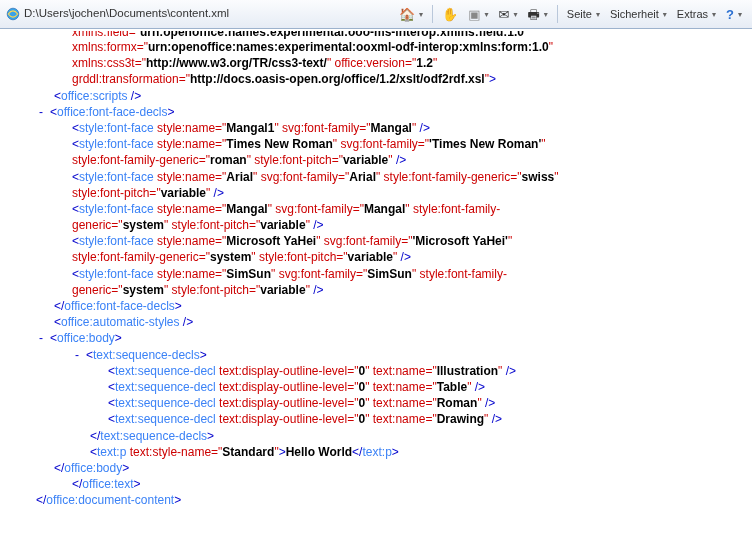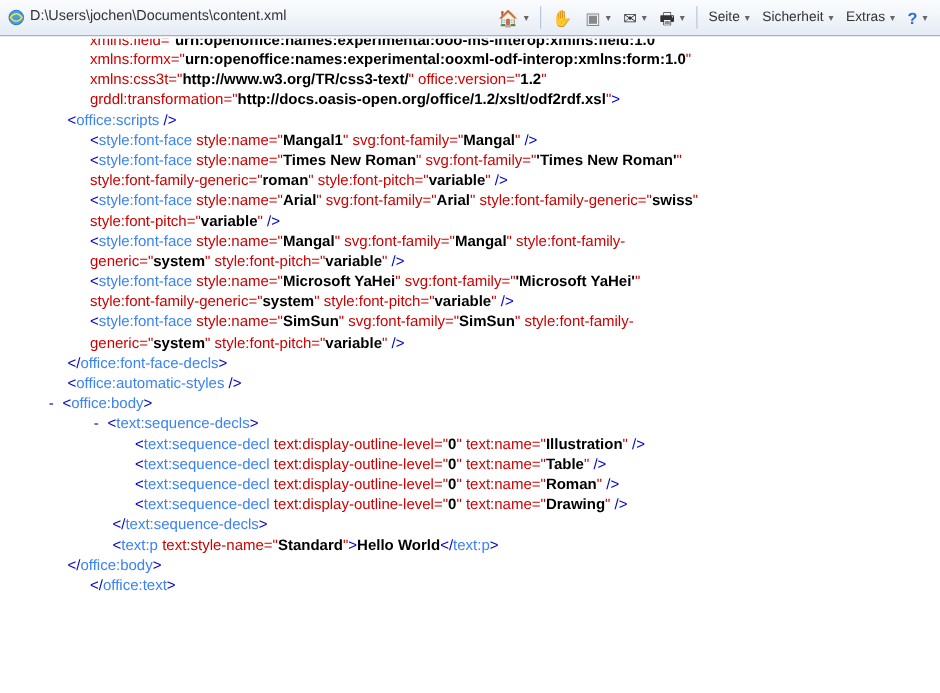--- a/index.html
+++ b/index.html
@@ -78,20 +78,21 @@
 </div>
 
 <div class="content" id="xmlc">
     <div class="line ind2c cut">
       <div><span class="c-red">xmlns:field="</span><span class="b">urn:openoffice:names:experimental:ooo-ms-interop:xmlns:field:1.0</span><span class="c-red">"</span></div>
     </div>
     <div class="line ind2c"><span class="c-red">xmlns:formx="</span><span class="b">urn:openoffice:names:experimental:ooxml-odf-interop:xmlns:form:1.0</span><span class="c-red">"</span></div>
     <div class="line ind2c"><span class="c-red">xmlns:css3t="</span><span class="b">http://www.w3.org/TR/css3-text/</span><span class="c-red">"</span> <span class="c-red">office:version="</span><span class="b">1.2</span><span class="c-red">"</span></div>
     <div class="line ind2c"><span class="c-red">grddl:transformation="</span><span class="b">http://docs.oasis-open.org/office/1.2/xslt/odf2rdf.xsl</span><span class="c-red">"</span><span class="c-blue">&gt;</span></div>
     <div class="line ind2"><span class="c-blue">&lt;</span><span class="c-brown">office:scripts</span><span class="c-blue"> /&gt;</span></div>
+    <div class="line ind1"><a class="toglink" href="#"><span class="tog">-</span></a><span class="c-blue">&lt;</span><span class="c-brown">office:font-face-decls</span><span class="c-blue">&gt;</span></div>
     <div class="line ind3"><span class="c-blue">&lt;</span><span class="c-brown">style:font-face</span> <span class="c-red">style:name="</span><span class="b">Mangal1</span><span class="c-red">"</span> <span class="c-red">svg:font-family="</span><span class="b">Mangal</span><span class="c-red">"</span><span class="c-blue"> /&gt;</span></div>
     <div class="line ind3"><span class="c-blue">&lt;</span><span class="c-brown">style:font-face</span> <span class="c-red">style:name="</span><span class="b">Times New Roman</span><span class="c-red">"</span> <span class="c-red">svg:font-family="</span><span class="b">'Times New Roman'</span><span class="c-red">"</span></div>
     <div class="line ind2c"><span class="c-red">style:font-family-generic="</span><span class="b">roman</span><span class="c-red">"</span> <span class="c-red">style:font-pitch="</span><span class="b">variable</span><span class="c-red">"</span><span class="c-blue"> /&gt;</span></div>
     <div class="line ind3"><span class="c-blue">&lt;</span><span class="c-brown">style:font-face</span> <span class="c-red">style:name="</span><span class="b">Arial</span><span class="c-red">"</span> <span class="c-red">svg:font-family="</span><span class="b">Arial</span><span class="c-red">"</span> <span class="c-red">style:font-family-generic="</span><span class="b">swiss</span><span class="c-red">"</span></div>
     <div class="line ind2c"><span class="c-red">style:font-pitch="</span><span class="b">variable</span><span class="c-red">"</span><span class="c-blue"> /&gt;</span></div>
     <div class="line ind3"><span class="c-blue">&lt;</span><span class="c-brown">style:font-face</span> <span class="c-red">style:name="</span><span class="b">Mangal</span><span class="c-red">"</span> <span class="c-red">svg:font-family="</span><span class="b">Mangal</span><span class="c-red">"</span> <span class="c-red">style:font-family-</span></div>
     <div class="line ind2c"><span class="c-red">generic="</span><span class="b">system</span><span class="c-red">"</span> <span class="c-red">style:font-pitch="</span><span class="b">variable</span><span class="c-red">"</span><span class="c-blue"> /&gt;</span></div>
     <div class="line ind3"><span class="c-blue">&lt;</span><span class="c-brown">style:font-face</span> <span class="c-red">style:name="</span><span class="b">Microsoft YaHei</span><span class="c-red">"</span> <span class="c-red">svg:font-family="</span><span class="b">'Microsoft YaHei'</span><span class="c-red">"</span></div>
     <div class="line ind2c"><span class="c-red">style:font-family-generic="</span><span class="b">system</span><span class="c-red">"</span> <span class="c-red">style:font-pitch="</span><span class="b">variable</span><span class="c-red">"</span><span class="c-blue"> /&gt;</span></div>
     <div class="line ind3"><span class="c-blue">&lt;</span><span class="c-brown">style:font-face</span> <span class="c-red">style:name="</span><span class="b">SimSun</span><span class="c-red">"</span> <span class="c-red">svg:font-family="</span><span class="b">SimSun</span><span class="c-red">"</span> <span class="c-red">style:font-family-</span></div>
@@ -101,13 +102,14 @@
     <div class="line ind1"><a class="toglink" href="#"><span class="tog">-</span></a><span class="c-blue">&lt;</span><span class="c-brown">office:body</span><span class="c-blue">&gt;</span></div>
     <div class="line ind3"><a class="toglink" href="#"><span class="tog">-</span></a><span class="c-blue">&lt;</span><span class="c-brown">text:sequence-decls</span><span class="c-blue">&gt;</span></div>
     <div class="line ind5"><span class="c-blue">&lt;</span><span class="c-brown">text:sequence-decl</span> <span class="c-red">text:display-outline-level="</span><span class="b">0</span><span class="c-red">"</span> <span class="c-red">text:name="</span><span class="b">Illustration</span><span class="c-red">"</span><span class="c-blue"> /&gt;</span></div>
     <div class="line ind5"><span class="c-blue">&lt;</span><span class="c-brown">text:sequence-decl</span> <span class="c-red">text:display-outline-level="</span><span class="b">0</span><span class="c-red">"</span> <span class="c-red">text:name="</span><span class="b">Table</span><span class="c-red">"</span><span class="c-blue"> /&gt;</span></div>
     <div class="line ind5"><span class="c-blue">&lt;</span><span class="c-brown">text:sequence-decl</span> <span class="c-red">text:display-outline-level="</span><span class="b">0</span><span class="c-red">"</span> <span class="c-red">text:name="</span><span class="b">Roman</span><span class="c-red">"</span><span class="c-blue"> /&gt;</span></div>
     <div class="line ind5"><span class="c-blue">&lt;</span><span class="c-brown">text:sequence-decl</span> <span class="c-red">text:display-outline-level="</span><span class="b">0</span><span class="c-red">"</span> <span class="c-red">text:name="</span><span class="b">Drawing</span><span class="c-red">"</span><span class="c-blue"> /&gt;</span></div>
     <div class="line ind4"><span class="c-blue">&lt;/</span><span class="c-brown">text:sequence-decls</span><span class="c-blue">&gt;</span></div>
     <div class="line ind4"><span class="c-blue">&lt;</span><span class="c-brown">text:p</span> <span class="c-red">text:style-name="</span><span class="b">Standard</span><span class="c-red">"</span><span class="c-blue">&gt;</span><span class="b">Hello World</span><span class="c-blue">&lt;/</span><span class="c-brown">text:p</span><span class="c-blue">&gt;</span></div>
     <div class="line ind2"><span class="c-blue">&lt;/</span><span class="c-brown">office:body</span><span class="c-blue">&gt;</span></div>
     <div class="line ind3"><span class="c-blue">&lt;/</span><span class="c-brown">office:text</span><span class="c-blue">&gt;</span></div>
+    <div class="line ind1"><span class="c-blue">&lt;/</span><span class="c-brown">office:document-content</span><span class="c-blue">&gt;</span></div>
   </div>
 
 </body></html>

